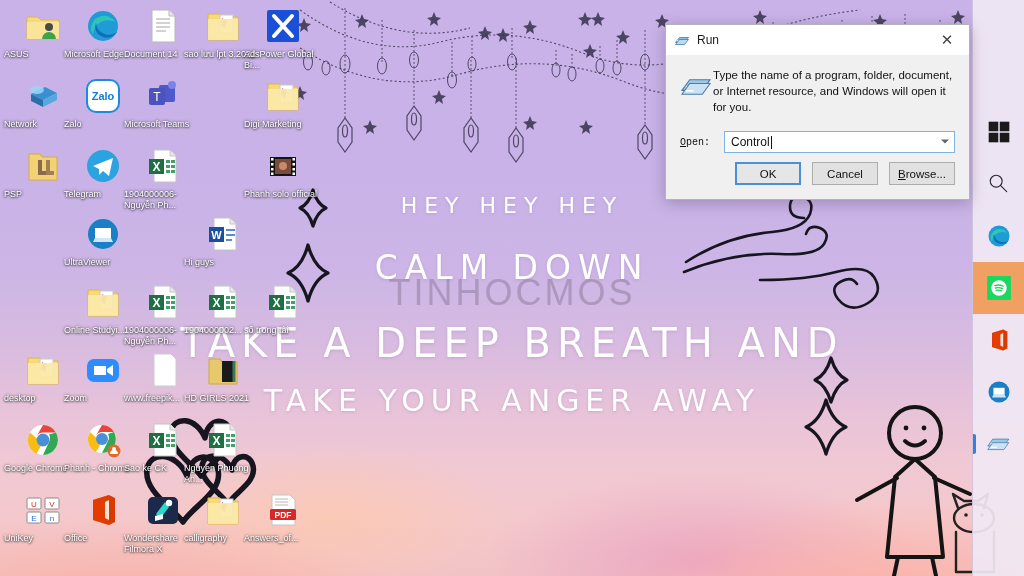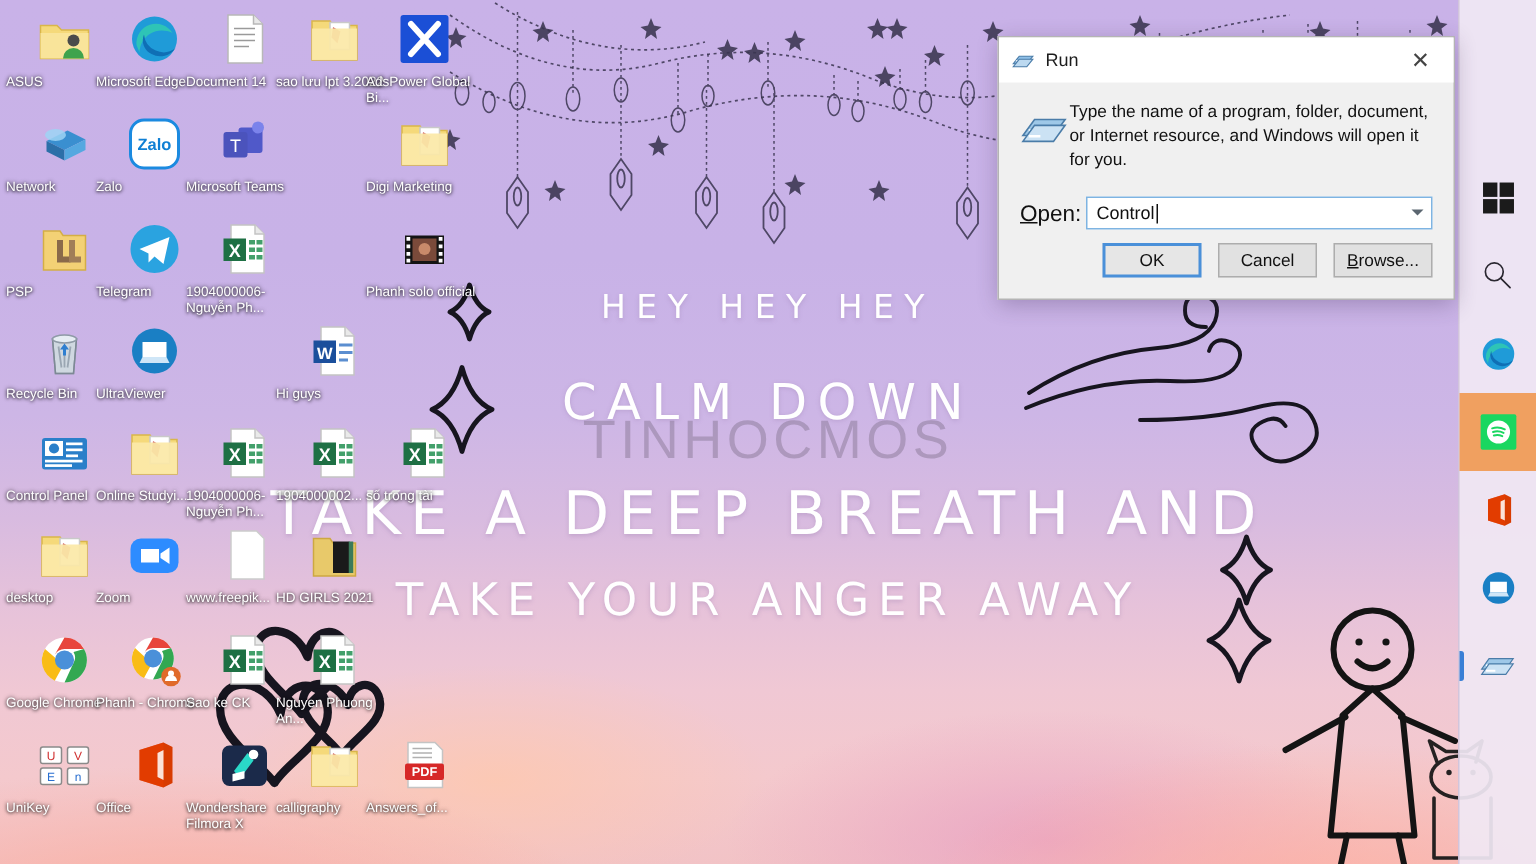--- a/index.html
+++ b/index.html
@@ -146,21 +146,21 @@
     position: absolute; right: 0; top: 0;
     width: 44px; height: 30px;
     display: flex; align-items: center; justify-content: center;
     font-size: 15px; color: #444; font-family: "Liberation Sans", sans-serif;
   }
   #run-body { padding: 12px 14px 0 14px; }
   .run-head { display: flex; gap: 0; align-items: flex-start; }
   .run-head .big-icon { width: 33px; height: 33px; flex: 0 0 33px; margin-top: 2px; }
   .run-desc { font-size: 11.5px; line-height: 16px; color: #111; }
   .run-open-row { display: flex; align-items: center; margin-top: 16px; }
-  .run-open-label { font-size: 15px; color: #111; width: 44px; }
+  .run-open-label { font-size: 10px; color: #111; width: 44px; font-family: Liberation Mono, monospace; }
   .run-open-label u { text-decoration: underline; }
   .run-input-wrap {
     flex: 1 1 auto;
     height: 22px;
     background: #fff;
     border: 1px solid #7eb4e2;
     display: flex; align-items: center;
     padding: 0 4px 0 6px;
     position: relative;
   }
@@ -506,34 +506,20 @@
               <rect x="29.5" y="17" width="2.5" height="2.5"></rect>
               <rect x="29.5" y="22" width="2.5" height="2.5"></rect>
               <rect x="29.5" y="26.5" width="2.5" height="2.5"></rect>
             </g>
             <rect x="12" y="13" width="16" height="15" fill="#7a4a3a"></rect>
             <circle cx="20" cy="20" r="4" fill="#c88a6a"></circle>
           </svg>
         </div>
         <div class="lbl">Phanh solo official</div>
       </div>
-      <div class="dicon" style="left: 4px; top: 214px;">
-        <div class="glyph">
-          <svg class="ic" viewBox="0 0 40 40">
-            <path d="M12,12 L28,12 L26,35 L14,35 Z" fill="#cfd8e0" stroke="#8e9aa6"></path>
-            <path d="M12,12 L28,12 L26,35 L14,35 Z" fill="none" stroke="#7d8995"></path>
-            <ellipse cx="20" cy="12" rx="8" ry="2.6" fill="#e6edf3" stroke="#8e9aa6"></ellipse>
-            <path d="M16,17 l2,14 M20,17 l0,14 M24,17 l-2,14" stroke="#9aa6b2" stroke-width="1.2" fill="none"></path>
-            <g fill="#2f7fd0">
-              <path d="M17,19 l3,-4 l3,4 l-2,0 l0,4 l-2,0 l0,-4 z"></path>
-            </g>
-          </svg>
-        </div>
-        <div class="lbl">Recycle Bin</div>
-      </div>
       <div class="dicon" style="left: 64px; top: 214px;">
         <div class="glyph">
           <svg class="ic" viewBox="0 0 40 40">
             <circle cx="20" cy="20" r="15" fill="#1a7fc4"></circle>
             <path d="M12,14 L28,14 L28,24 L12,24 Z" fill="#ffffff"></path>
             <path d="M12,24 L28,24 L30,28 L10,28 Z" fill="#cfe6f7"></path>
           </svg>
         </div>
         <div class="lbl">UltraViewer</div>
       </div>
@@ -545,37 +531,20 @@
             <rect x="6" y="13" width="15" height="15" fill="#1b4f9c"></rect>
             <text x="13.5" y="25" font-size="11" fill="#ffffff" text-anchor="middle" font-family="Liberation Sans, sans-serif" font-weight="bold">W</text>
             <g fill="#5b8ed0">
               <rect x="23" y="15" width="9" height="2"></rect>
               <rect x="23" y="20" width="9" height="2"></rect>
               <rect x="23" y="25" width="6" height="2"></rect>
             </g>
           </svg>
         </div>
         <div class="lbl">Hi guys</div>
-      </div>
-      <div class="dicon" style="left: 4px; top: 282px;">
-        <div class="glyph">
-          <svg class="ic" viewBox="0 0 40 40">
-            <rect x="5" y="10" width="30" height="21" rx="2" fill="#2a7fc9"></rect>
-            <rect x="7" y="12" width="12" height="10" fill="#ffffff"></rect>
-            <circle cx="13" cy="17" r="3.4" fill="#2a7fc9"></circle>
-            <g fill="#ffffff">
-              <rect x="21" y="13" width="11" height="1.8"></rect>
-              <rect x="21" y="17" width="11" height="1.8"></rect>
-              <rect x="21" y="21" width="8" height="1.8"></rect>
-              <rect x="7" y="24.5" width="25" height="1.8"></rect>
-              <rect x="7" y="27.5" width="18" height="1.8"></rect>
-            </g>
-          </svg>
-        </div>
-        <div class="lbl">Control Panel</div>
       </div>
       <div class="dicon" style="left: 64px; top: 282px;">
         <div class="glyph">
           <svg class="ic" viewBox="0 0 40 40">
             <path d="M5,8 L17,8 L19,11 L35,11 L35,34 L5,34 Z" fill="#f5d97a" stroke="#d9b64a"></path>
             <rect x="17" y="9" width="13" height="18" fill="#ffffff" stroke="#c9c9c9"></rect>
             <path d="M19,12 l5,3 l-2,8 l-4,-4 z" fill="#d46a6a"></path>
             <path d="M5,13 L35,13 L35,34 L5,34 Z" fill="#fbe8a8" opacity="0.93"></path>
           </svg>
         </div>

